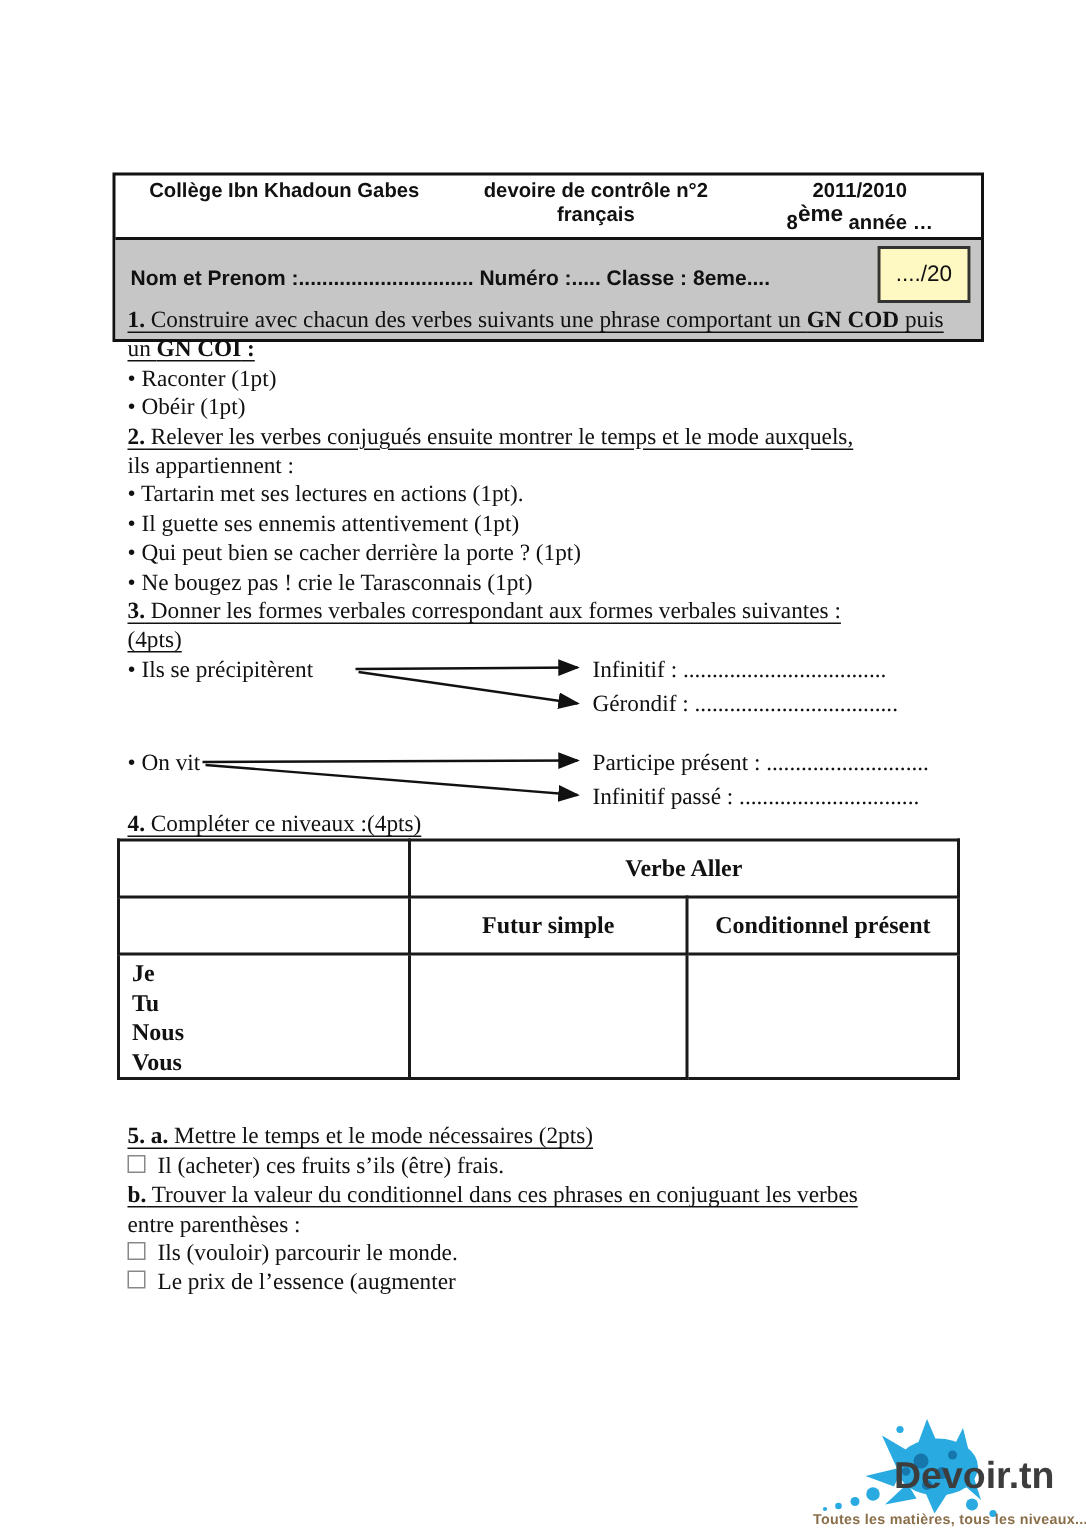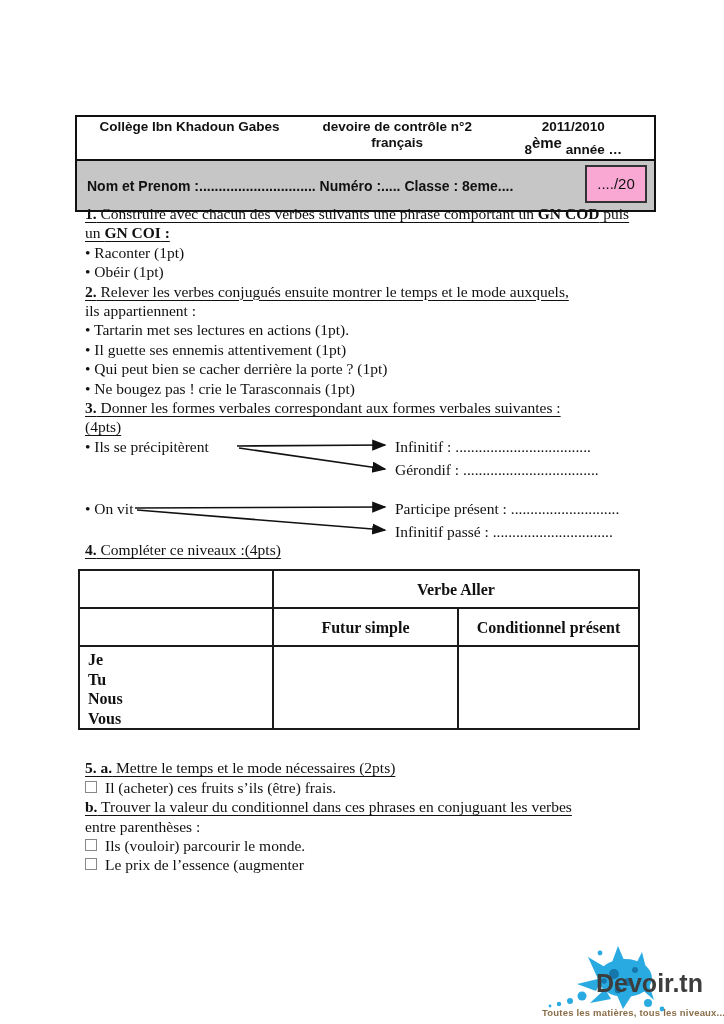--- a/index.html
+++ b/index.html
@@ -11,43 +11,43 @@
   .header-box{position:absolute;left:75px;top:115px;width:581px;
               border:2.5px solid #111;box-sizing:border-box;}
   .header-row{display:flex;border-bottom:2.5px solid #111;
               font-family:"Liberation Sans", sans-serif;font-weight:bold;
               font-size:13.5px;line-height:16px;padding:2px 0 1px 0;}
   .hcell{text-align:center;}
   .hcell.c1{width:39%;}
   .hcell.c2{width:33%;}
   .hcell.c3{width:28%;}
   .hcell sup{font-size:15px;}
-  .student-bar{position:relative;background:#c6c6c6;height:49px;
+  .student-bar{position:relative;background:#c6c6c6;height:66px;
                font-family:"Liberation Sans", sans-serif;font-weight:bold;
                font-size:14px;}
   .student-label{position:absolute;left:10px;top:17px;white-space:nowrap;}
   .score-box{position:absolute;right:7px;top:4px;width:62px;height:38px;
-             background:#f9a8d4;border:2px solid #333;box-sizing:border-box;
+             background:#fef9c3;border:2px solid #333;box-sizing:border-box;
              text-align:center;line-height:34px;font-weight:normal;font-size:15px;}
 
   
   .content{position:absolute;left:85px;top:204px;width:555px;
            font-size:15.5px;line-height:19.4px;}
   .content p{margin:0;}
   .u{text-decoration:underline;text-decoration-thickness:1.2px;text-underline-offset:3px;}
   b,.b{font-weight:bold;}
   .nowrap{white-space:nowrap;}
 
   
   .q3map{position:relative;height:103px;}
   .q3map .itm{position:absolute;white-space:nowrap;}
   .q3map svg{position:absolute;left:0;top:0;}
 
   
-  table.q4t{border-collapse:collapse;margin-top:10px;margin-left:-7px;}
+  table.q4t{border-collapse:collapse;margin-top:0;margin-left:-7px;}
   table.q4t td{border:2px solid #1a1a1a;padding:0;vertical-align:middle;
                font-weight:bold;font-size:16px;text-align:center;}
   table.q4t .r1{height:38px;}
   table.q4t .r2{height:38px;}
   table.q4t .r3{height:78px;}
   table.q4t .w1{width:189px;}
   table.q4t .w2{width:188px;}
   table.q4t .w3{width:182px;}
   table.q4t td.pronouns{text-align:left;vertical-align:top;padding:3px 0 0 8px;
                         line-height:19.5px;}

